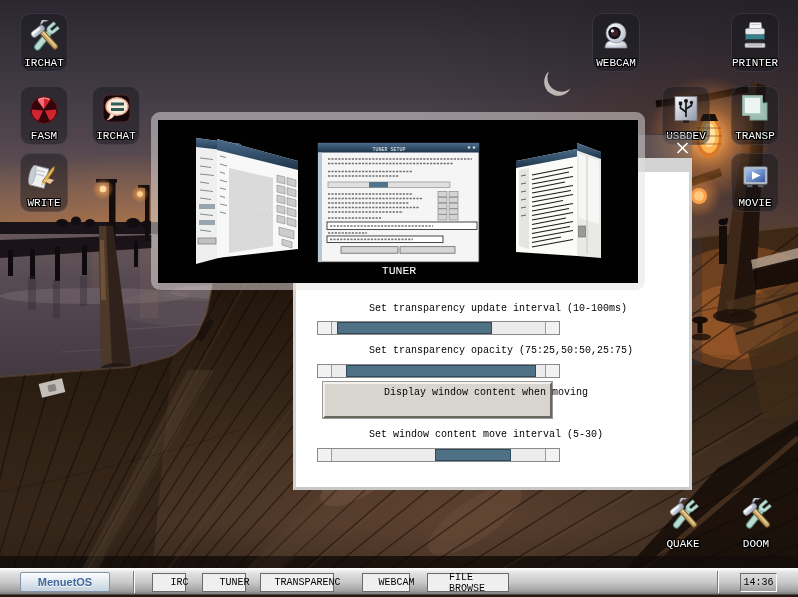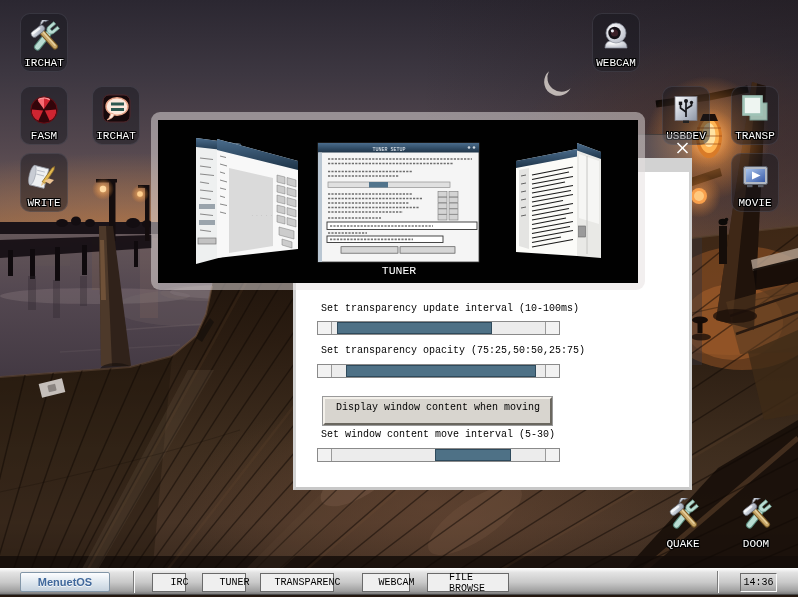--- a/index.html
+++ b/index.html
@@ -2,21 +2,21 @@
 <html><head>
 <meta charset="utf-8">
 <style>
 html,body{margin:0;padding:0;width:798px;height:597px;overflow:hidden;background:#1c130c;}
 #scene{position:relative;width:798px;height:597px;font-family:"Liberation Mono",monospace;}
 .abs{position:absolute;}
 .tile{position:absolute;width:46px;height:57px;border-radius:10px;background:rgba(22,22,30,.48);border:1px solid rgba(130,130,150,.22);}
 .tile svg{position:absolute;left:7px;top:6px;}
 .lbl{position:absolute;left:-22px;right:-22px;top:43px;text-align:center;font:11px "Liberation Mono",monospace;color:#fff;
  text-shadow:-1px 0 0 #000,1px 0 0 #000,0 -1px 0 #000,0 1px 0 #000,-1px -1px 0 #000,1px 1px 0 #000,-1px 1px 0 #000,1px -1px 0 #000;}
-.wtxt{position:absolute;font:10px "Liberation Mono",monospace;color:#000;white-space:pre;}
+.wtxt{position:absolute;font:10px "Liberation Mono",monospace;color:#000;white-space:pre;margin-left:48px;}
 .slider{position:absolute;height:12px;background:#ececec;border:1px solid #8a8a8a;}
 .slider .lb,.slider .rb{position:absolute;top:0;width:14px;height:12px;background:#f2f2f2;border-left:1px solid #9a9a9a;border-right:1px solid #9a9a9a;box-sizing:border-box;}
 .slider .lb{left:0;border-left:none;}
 .slider .rb{right:0;border-right:none;}
 .slider .fill{position:absolute;top:0;height:12px;background:#4e7186;border:1px solid #2e4a5c;box-sizing:border-box;}
 .tbtn{position:absolute;top:573px;height:19px;background:#efefef;border:1px solid #6a6a6a;font:10px "Liberation Mono",monospace;
  display:flex;align-items:center;justify-content:center;color:#000;box-sizing:border-box;padding-left:21px;}
 </style>
 </head>
 <body>
@@ -416,20 +416,26 @@
         <use href="#i-write"></use>
       </svg>
       <div class="lbl">WRITE</div>
     </div>
 <div class="tile" style="left:592px;top:13px">
       <svg width="32" height="32">
         <use href="#i-cam"></use>
       </svg>
       <div class="lbl">WEBCAM</div>
     </div>
+<div class="tile" style="left:731px;top:13px">
+      <svg width="32" height="32">
+        <use href="#i-prn"></use>
+      </svg>
+      <div class="lbl">PRINTER</div>
+    </div>
 <div class="tile" style="left:662px;top:86px">
       <svg width="32" height="32">
         <use href="#i-usb"></use>
       </svg>
       <div class="lbl">USBDEV</div>
     </div>
 <div class="tile" style="left:731px;top:86px">
       <svg width="32" height="32">
         <use href="#i-trp"></use>
       </svg>
@@ -461,21 +467,21 @@
   <div class="lb"></div>
         <div class="rb"></div>
   <div class="fill" style="left:19px;width:155px"></div>
  </div>
  <div class="wtxt" style="left:28px;top:213px">Set transparency opacity (75:25,50:50,25:75)</div>
  <div class="slider" style="left:24px;top:232px;width:241px">
   <div class="lb"></div>
         <div class="rb"></div>
   <div class="fill" style="left:28px;width:190px"></div>
  </div>
- <div class="abs" style="left:30px;top:265px;width:229px;height:28px;background:#d8d5cf;border-top:2px solid #f4f1eb;border-left:2px solid #f4f1eb;border-right:2px solid #6a675f;border-bottom:2px solid #6a675f;box-shadow:0 0 0 1px #9a9a9a;box-sizing:border-box">
+ <div class="abs" style="left:30px;top:250px;width:229px;height:36px;background:#d8d5cf;border-top:2px solid #f4f1eb;border-left:2px solid #f4f1eb;border-right:2px solid #6a675f;border-bottom:2px solid #6a675f;box-shadow:0 0 0 1px #9a9a9a;box-sizing:border-box">
   <div class="wtxt" style="left:11px;top:3px">Display window content when moving</div>
  </div>
  <div class="wtxt" style="left:28px;top:297px">Set window content move interval (5-30)</div>
  <div class="slider" style="left:24px;top:316px;width:241px">
   <div class="lb"></div>
         <div class="rb"></div>
   <div class="fill" style="left:117px;width:76px"></div>
  </div>
 </div>
 

